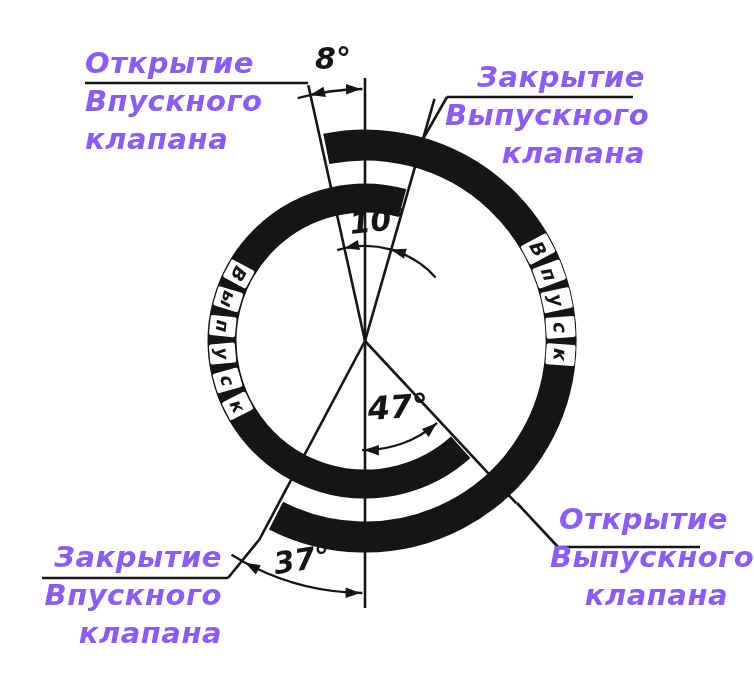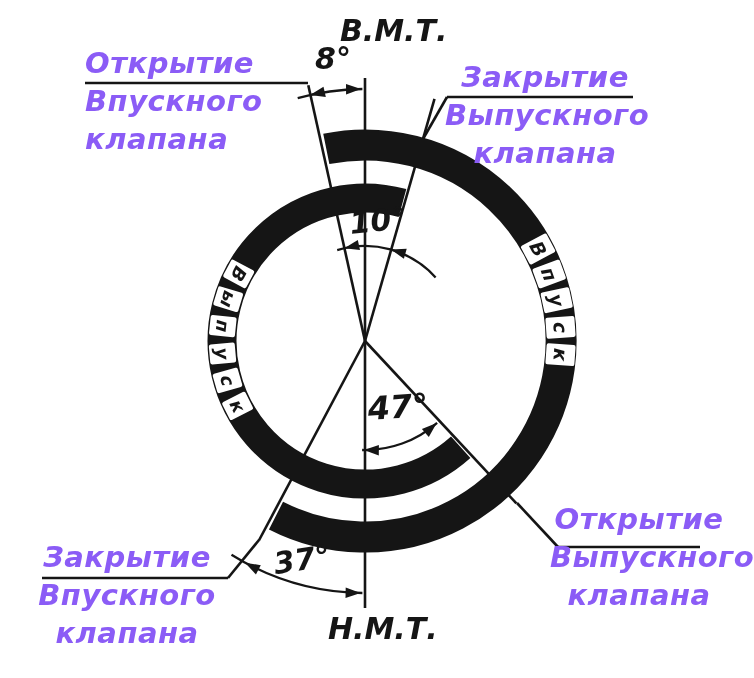--- a/index.html
+++ b/index.html
@@ -2,21 +2,21 @@
 <html><head>
 <meta charset="utf-8">
 <style>
   html,body{margin:0;padding:0;background:#fff;}
   #stage{position:relative;width:754px;height:678px;background:#fff;overflow:hidden;
          font-family:"DejaVu Sans",sans-serif;}
   #diagram-svg{position:absolute;left:0;top:0;}
   .lbl{position:absolute;font:600 italic 29px/38px "DejaVu Sans",sans-serif;color:#8b5cf6;
        letter-spacing:.5px;white-space:nowrap;}
   .lbl span{display:block;}
-  .lbl.center{text-align:center;}
+  .lbl.center{text-align:right;}
   .ang{position:absolute;font:600 italic 30px/30px "DejaVu Sans",sans-serif;color:#151515;
        text-align:center;white-space:nowrap;}
   .deadpoint{position:absolute;font:600 italic 30px/34px "DejaVu Sans",sans-serif;color:#151515;
        white-space:nowrap;}
 </style>
 </head>
 <body>
 
 <div id="stage">
 
@@ -96,22 +96,20 @@
         <line x1="85.0" y1="83.0" x2="308.0" y2="83.0" stroke="#151515" stroke-width="2.6"></line>
         <line x1="447.0" y1="97.0" x2="633.0" y2="97.0" stroke="#151515" stroke-width="2.6"></line>
         <line x1="447.0" y1="97.0" x2="423.0" y2="139.0" stroke="#151515" stroke-width="2.6"></line>
         <line x1="558.0" y1="547.0" x2="700.0" y2="547.0" stroke="#151515" stroke-width="2.6"></line>
         <line x1="558.0" y1="547.0" x2="517.0" y2="503.0" stroke="#151515" stroke-width="2.6"></line>
         <line x1="42.0" y1="578.0" x2="228.0" y2="578.0" stroke="#151515" stroke-width="2.6"></line>
         <line x1="228.0" y1="578.0" x2="259.0" y2="540.0" stroke="#151515" stroke-width="2.6"></line>
       </g>
     </svg>
 
-  <div class="deadpoint" style="left:340px;top:14px;">В.М.Т.</div>
-  <div class="deadpoint" style="left:328px;top:612px;">Н.М.Т.</div>
 
   <div class="ang" style="left:308px;top:44px;width:50px;">8°</div>
   <div class="ang" style="left:346px;top:206px;width:64px;transform:rotate(-6deg);">10°</div>
   <div class="ang" style="left:360px;top:392px;width:76px;font-size:32px;transform:rotate(-4deg);">47°</div>
   <div class="ang" style="left:262px;top:545px;width:80px;transform:rotate(-9deg);">37°</div>
 
   <div class="lbl" style="left:85px;top:44px;">
     <span>Открытие</span>
     <span>Впускного</span>
     <span>клапана</span>

